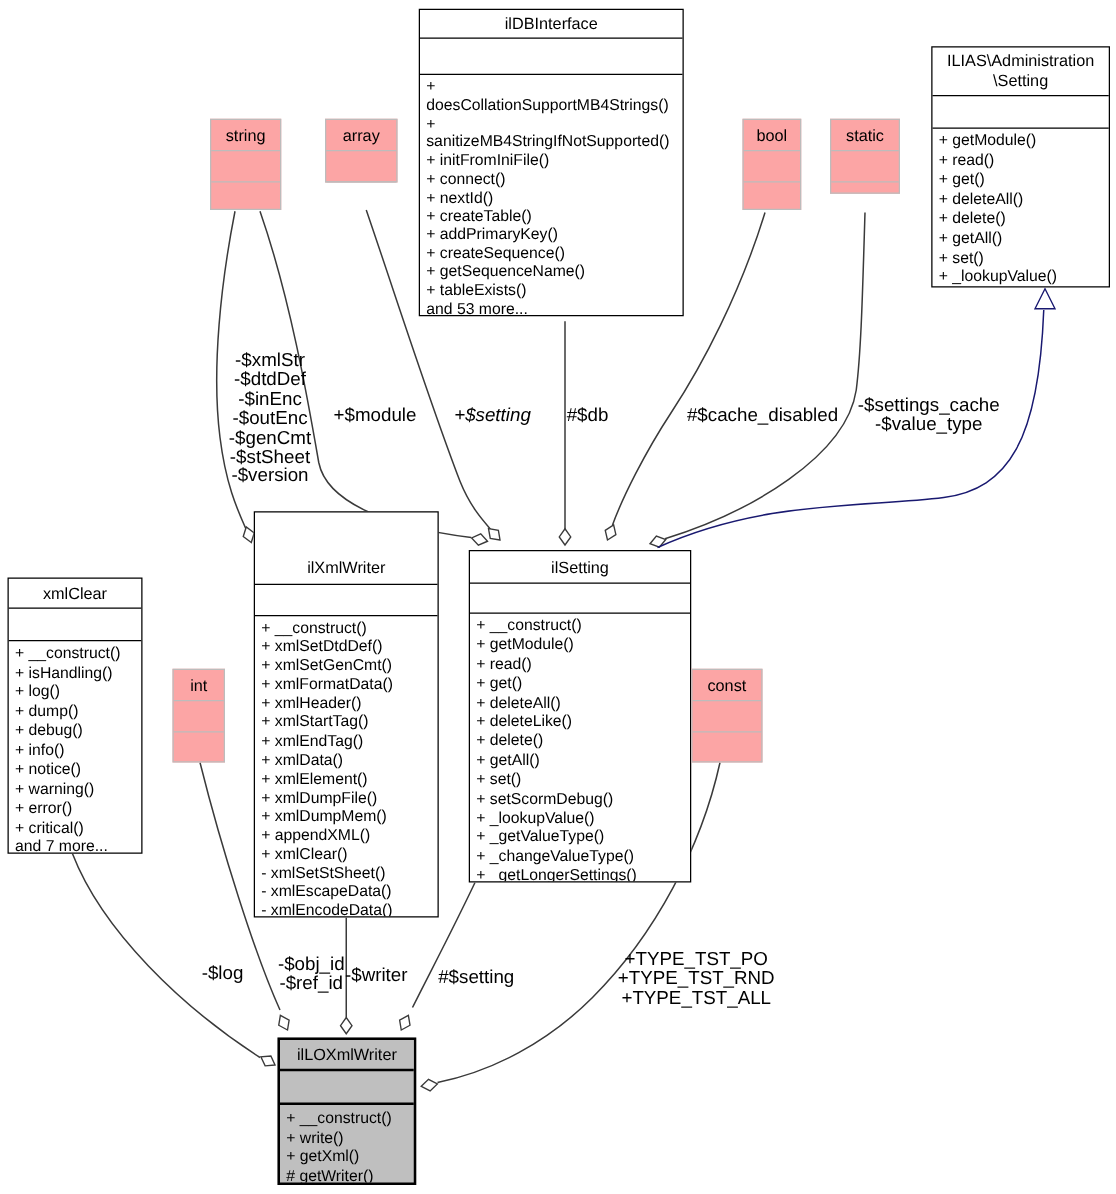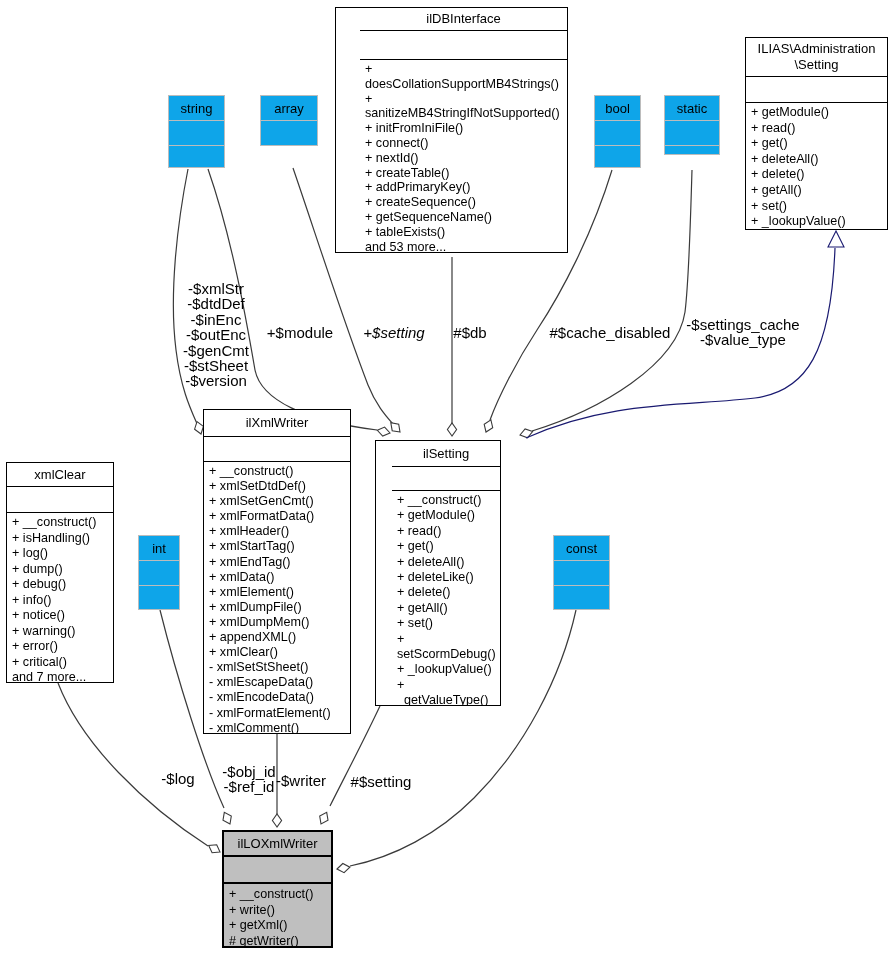--- a/index.html
+++ b/index.html
@@ -8,21 +8,21 @@
   #edges{position:absolute;left:0;top:0;width:893px;height:955px;}
   .cbox{position:absolute;background:#fff;border:1px solid #000;box-sizing:border-box;
         display:flex;flex-direction:column;}
   .cbox.hl{background:#bfbfbf;border:2px solid #000;}
   .ctitle{border-bottom:1px solid #000;display:flex;align-items:center;justify-content:center;
           text-align:center;font-size:13px;white-space:pre-line;line-height:16px;flex:0 0 auto;}
   .cbox.hl .ctitle{border-bottom:2px solid #000;}
   .cattrs{border-bottom:1px solid #000;flex:0 0 auto;}
   .cbox.hl .cattrs{border-bottom:2px solid #000;}
   .cmethods{padding:2px 5px 0 5px;font-size:12.6px;white-space:pre-line;overflow:hidden;flex:1 1 auto;}
-  .sbox{position:absolute;background:#0ea5e9;border:1px solid #bcbcbc;box-sizing:border-box;}
+  .sbox{position:absolute;background:#fca5a5;border:1px solid #bcbcbc;box-sizing:border-box;}
   .srow{height:24px;border-bottom:1px solid #bcbcbc;display:flex;align-items:center;justify-content:center;
         font-size:13px;}
   .srow:last-child{border-bottom:none;}
   .elabel{position:absolute;transform:translateX(-50%);text-align:center;font-size:15px;
           line-height:15.4px;white-space:pre-line;}
 </style>
 </head>
 <body>
 
 <div id="canvas">
@@ -47,21 +47,21 @@
       <path d="M277,734 L277,814" fill="none" stroke="#3a3a3a" stroke-width="1.2"></path>
       <polygon points="277.0,827.0 272.4,820.5 277.0,814.0 281.6,820.5" fill="#ffffff" stroke="#3a3a3a" stroke-width="1.1"></polygon>
       <path d="M380,706 C362,744 344,778 330,806" fill="none" stroke="#3a3a3a" stroke-width="1.2"></path>
       <polygon points="321.0,824.0 319.7,816.1 326.7,812.3 328.0,820.2" fill="#ffffff" stroke="#3a3a3a" stroke-width="1.1"></polygon>
       <path d="M576,610 C561,678 524,748 474,798 C438,834 394,857 350,866" fill="none" stroke="#3a3a3a" stroke-width="1.2"></path>
       <polygon points="337.0,869.0 342.8,863.5 349.9,867.2 344.1,872.7" fill="#ffffff" stroke="#3a3a3a" stroke-width="1.1"></polygon>
       <path d="M526,438 C610,400 690,406 755,398 C807,391 831,352 835,248" fill="none" stroke="#191970" stroke-width="1.2"></path>
       <polygon points="836.0,231.0 828.0,247.0 844.0,247.0" fill="#ffffff" stroke="#191970" stroke-width="1.1"></polygon>
     </svg>
 
-  <div class="cbox" style="left:335px;top:7px;width:233px;height:246px;padding-left:24px;">
+  <div class="cbox" style="left:335px;top:7px;width:212px;height:246px;">
     <div class="ctitle" style="height:22px;">ilDBInterface</div>
     <div class="cattrs" style="height:28px;"></div>
     <div class="cmethods" style="line-height:14.8px;">+ doesCollationSupportMB4Strings()
 + sanitizeMB4StringIfNotSupported()
 + initFromIniFile()
 + connect()
 + nextId()
 + createTable()
 + addPrimaryKey()
 + createSequence()
@@ -80,21 +80,21 @@
 + read()
 + get()
 + deleteAll()
 + delete()
 + getAll()
 + set()
 + _lookupValue()</div>
   </div>
 
   <div class="cbox" style="left:203px;top:409px;width:148px;height:325px;">
-    <div class="ctitle" style="height:26px;">ilXmlWriter</div>
+    <div class="ctitle" style="height:26px;margin-top:31px;">ilXmlWriter</div>
     <div class="cattrs" style="height:24px;"></div>
     <div class="cmethods" style="line-height:15.1px;">+ __construct()
 + xmlSetDtdDef()
 + xmlSetGenCmt()
 + xmlFormatData()
 + xmlHeader()
 + xmlStartTag()
 + xmlEndTag()
 + xmlData()
 + xmlElement()
@@ -102,21 +102,21 @@
 + xmlDumpMem()
 + appendXML()
 + xmlClear()
 - xmlSetStSheet()
 - xmlEscapeData()
 - xmlEncodeData()
 - xmlFormatElement()
 - xmlComment()</div>
   </div>
 
-  <div class="cbox" style="left:375px;top:440px;width:126px;height:266px;padding-left:16px;">
+  <div class="cbox" style="left:375px;top:440px;width:178px;height:266px;">
     <div class="ctitle" style="height:25px;">ilSetting</div>
     <div class="cattrs" style="height:23px;"></div>
     <div class="cmethods" style="line-height:15.4px;">+ __construct()
 + getModule()
 + read()
 + get()
 + deleteAll()
 + deleteLike()
 + delete()
 + getAll()
@@ -195,14 +195,17 @@
   <div class="elabel" style="left:394px;top:325px;font-style:italic;">+$setting</div>
   <div class="elabel" style="left:470px;top:325px;">#$db</div>
   <div class="elabel" style="left:610px;top:325px;">#$cache_disabled</div>
   <div class="elabel" style="left:743px;top:317px;">-$settings_cache
 -$value_type</div>
   <div class="elabel" style="left:178px;top:771px;">-$log</div>
   <div class="elabel" style="left:249px;top:764px;">-$obj_id
 -$ref_id</div>
   <div class="elabel" style="left:301px;top:773px;">-$writer</div>
   <div class="elabel" style="left:381px;top:774px;">#$setting</div>
+  <div class="elabel" style="left:557px;top:760px;">+TYPE_TST_PO
++TYPE_TST_RND
++TYPE_TST_ALL</div>
 
 </div>
 
 </body></html>

